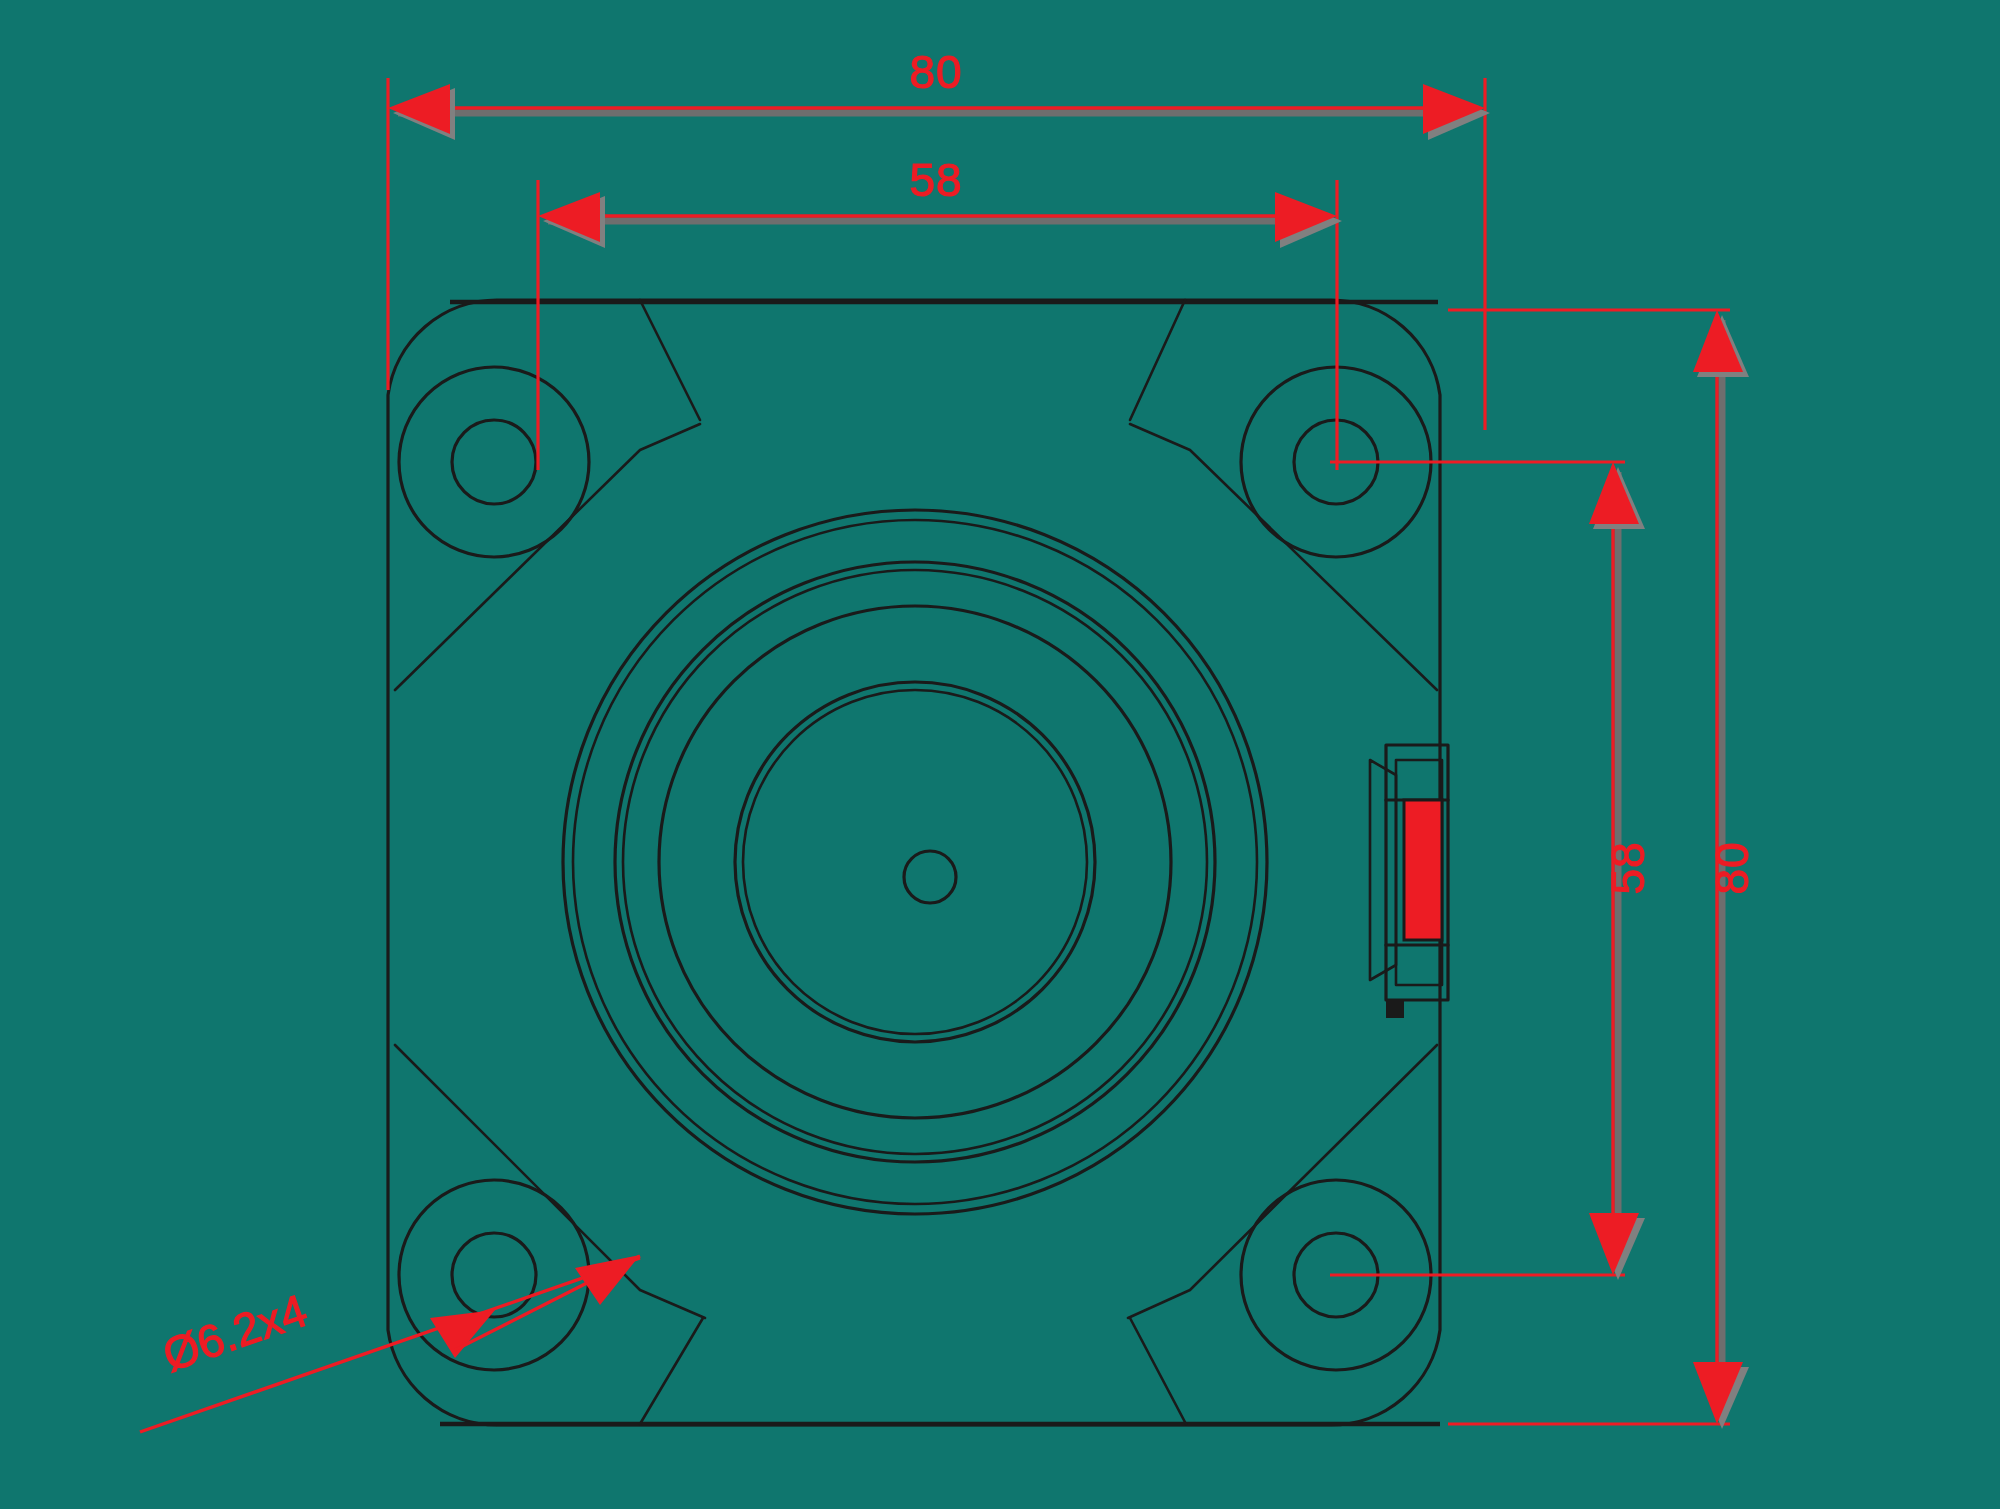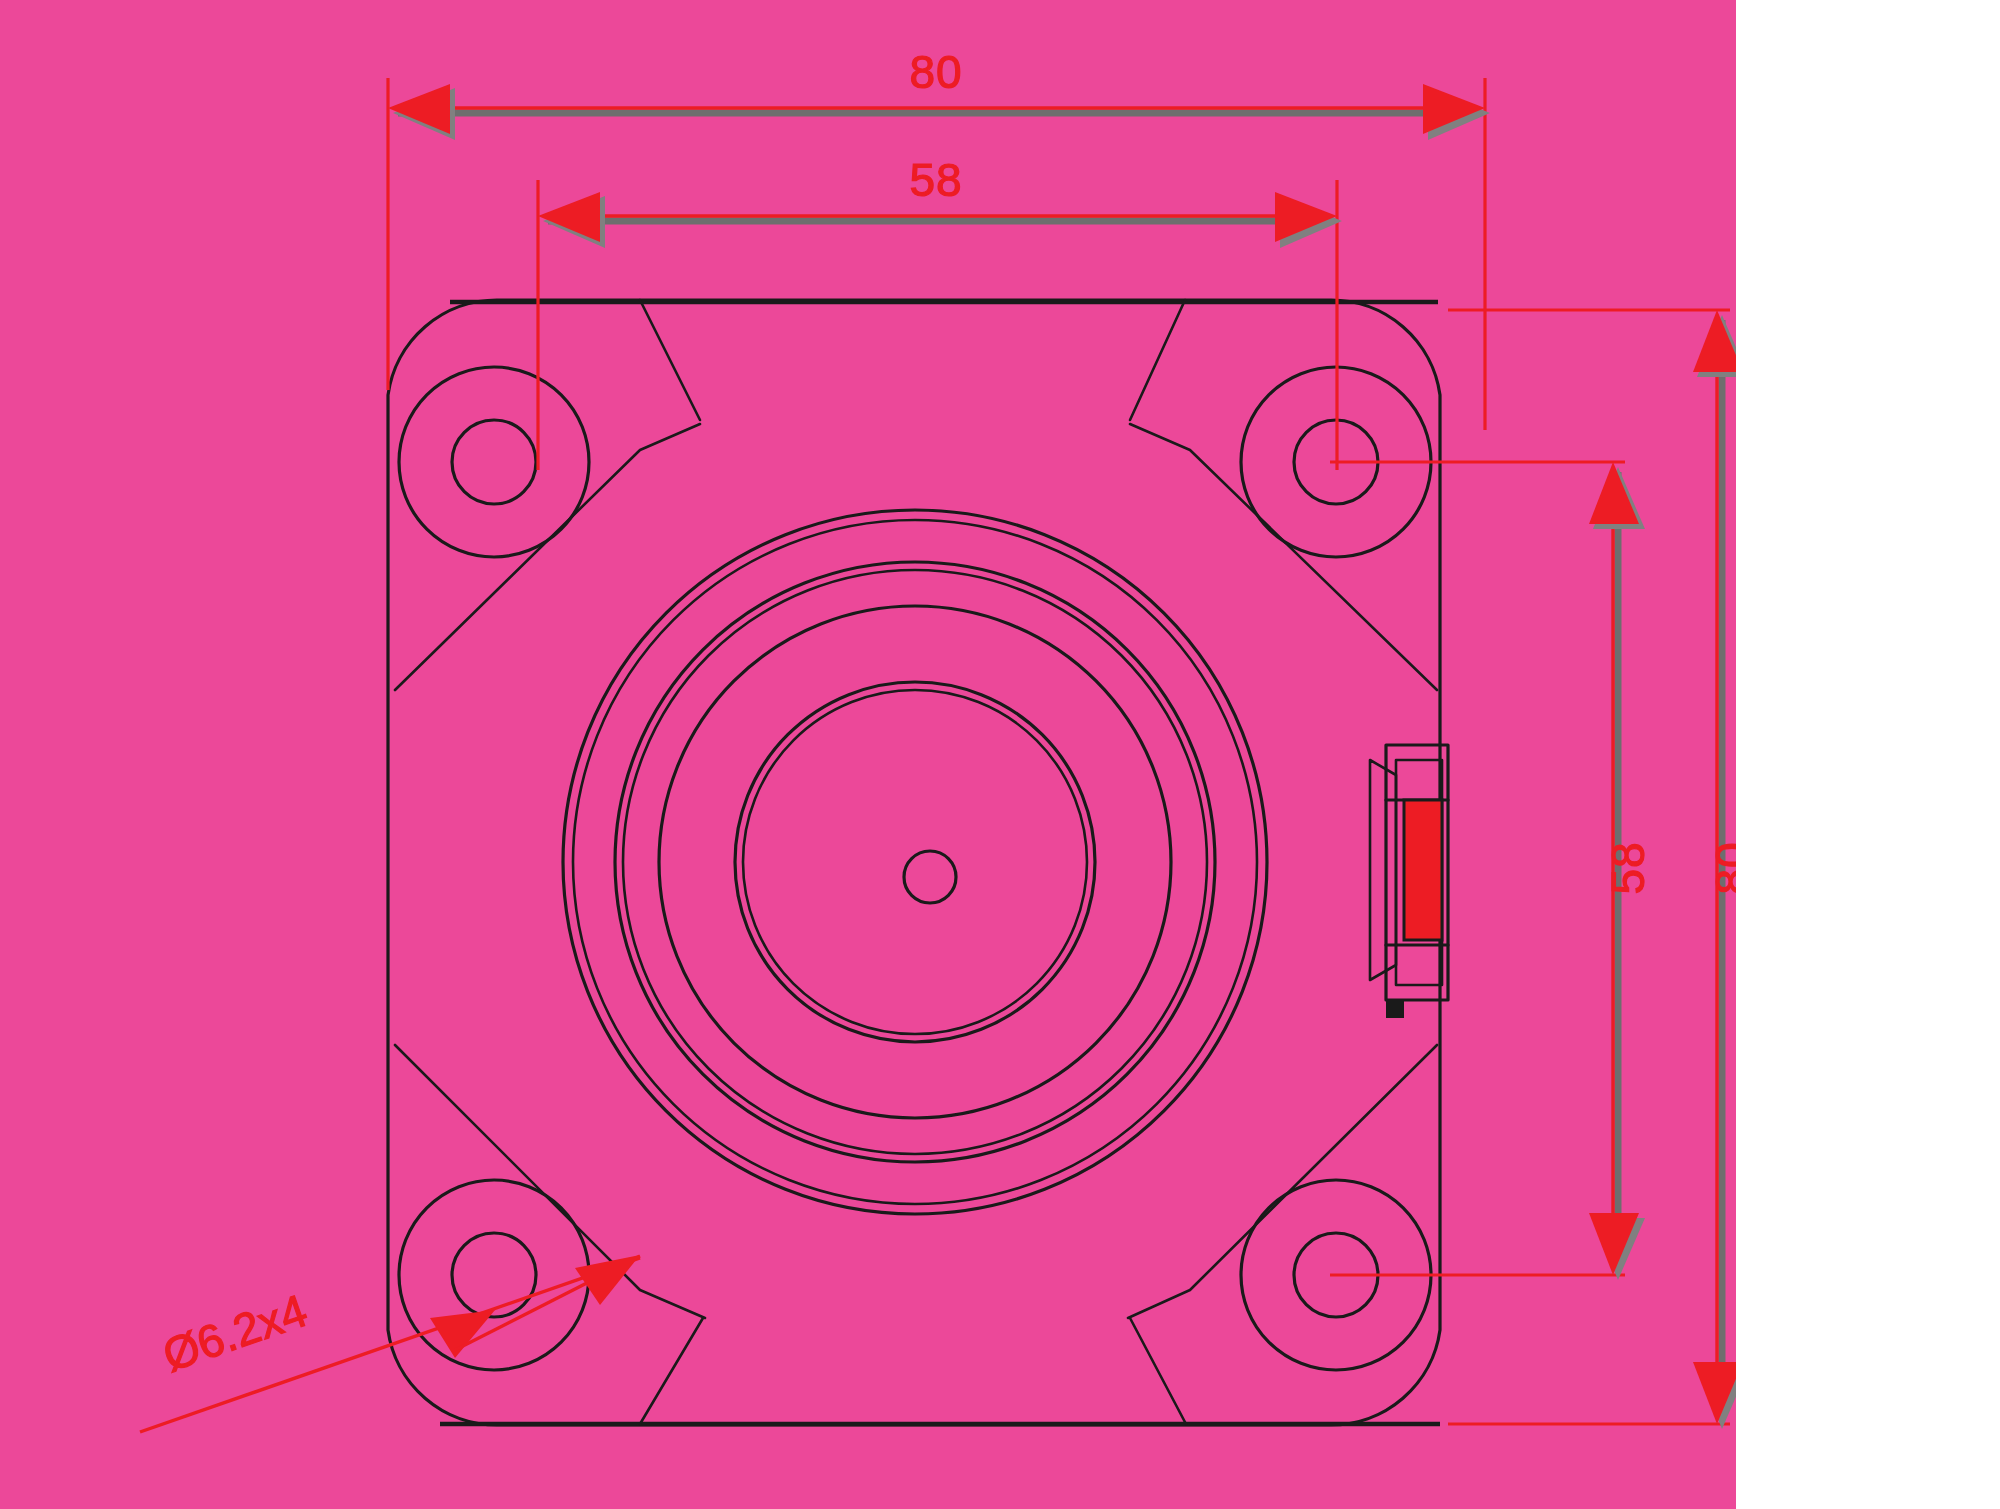--- a/index.html
+++ b/index.html
@@ -6,23 +6,23 @@
   html, body {
     margin: 0;
     padding: 0;
     background: #ffffff;
   }
   body {
     font-family: "Liberation Sans", sans-serif;
   }
   #stage {
     position: relative;
-    width: 1736px;
+    width: 2000px;
     height: 1509px;
-    background: #ec4899;
+    background: #0f766e;
     overflow: hidden;
   }
   #stage svg {
     position: absolute;
     top: 0;
     left: 0;
     width: 2000px;
     height: 1509px;
   }
   .dim-text {

